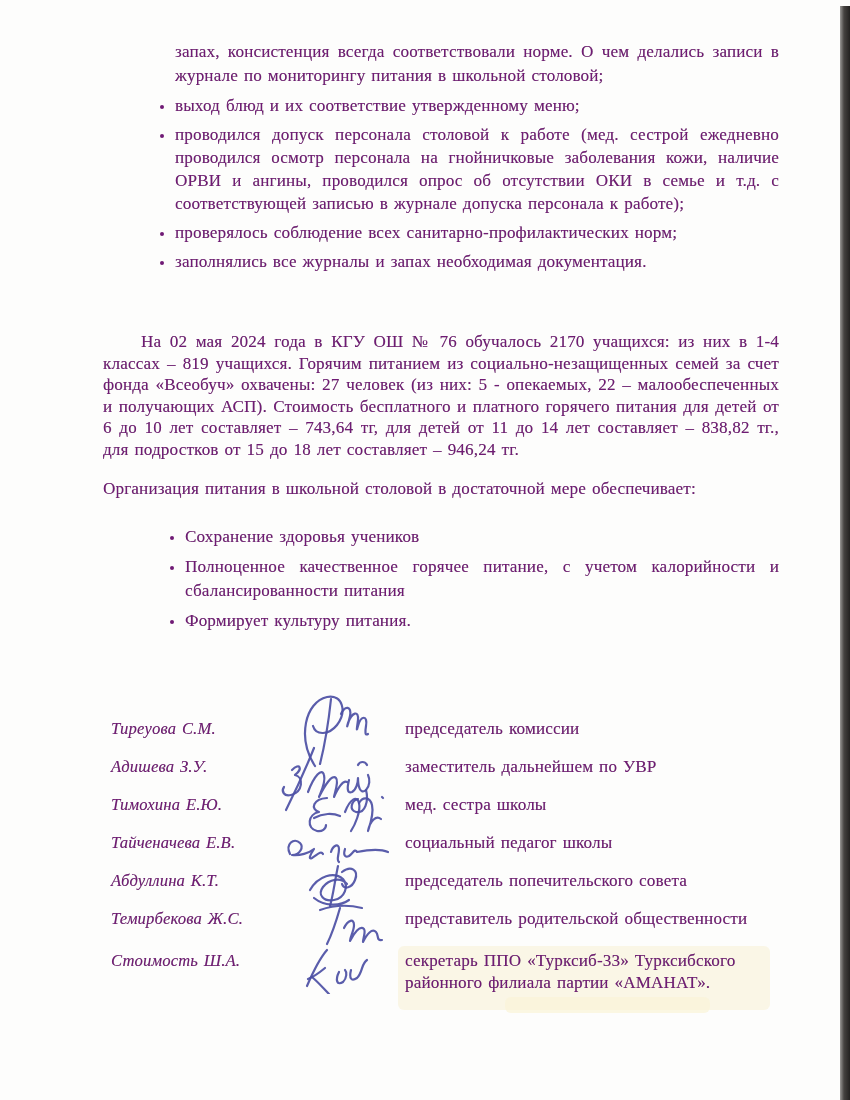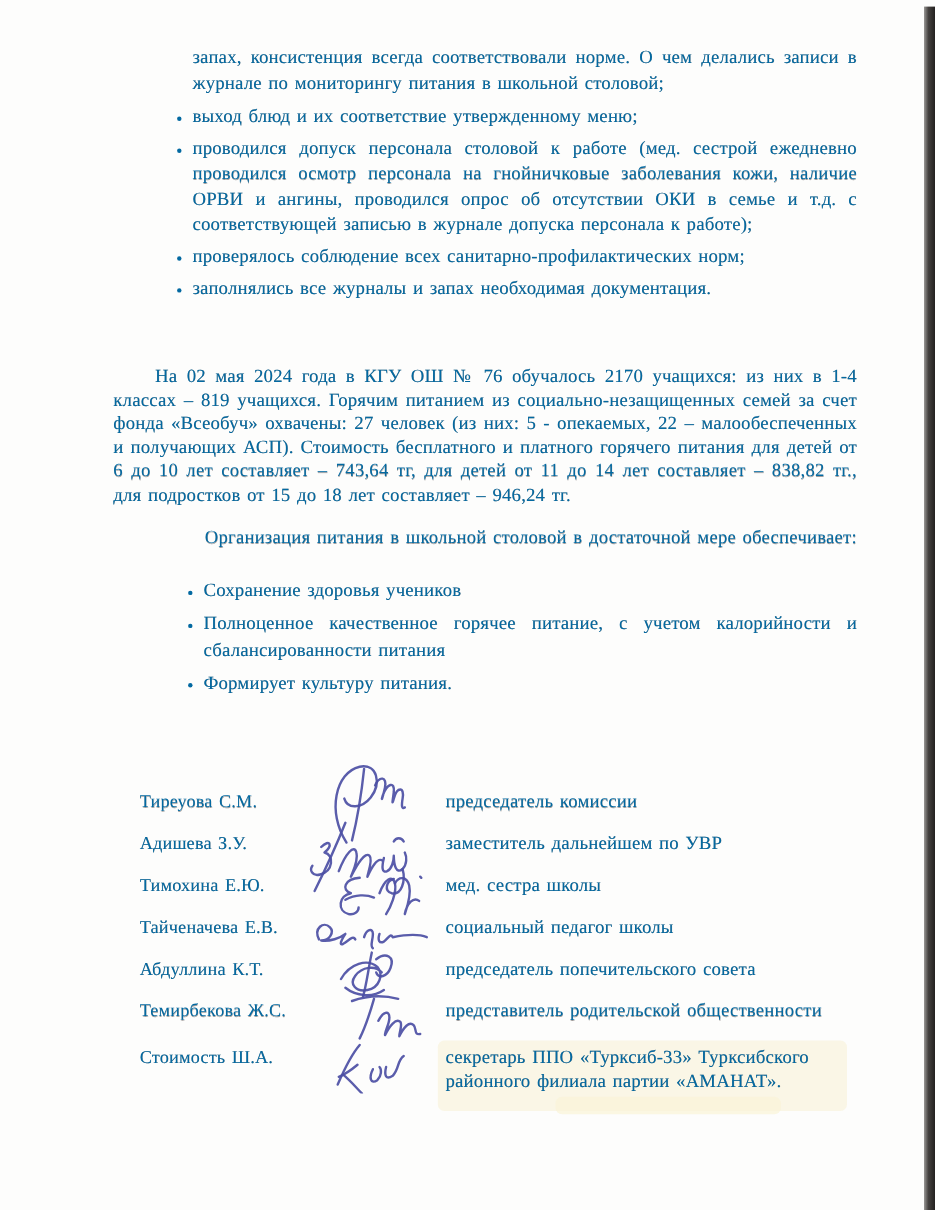--- a/index.html
+++ b/index.html
@@ -3,21 +3,21 @@
 <meta charset="utf-8">
 <style>
   html, body { margin: 0; padding: 0; background: #e8e8e8; }
   .page {
     position: relative;
     width: 850px;
     height: 1100px;
     background: #fdfdfc;
     overflow: hidden;
     font-family: "Liberation Serif", "DejaVu Serif", serif;
-    color: #0369a1;
+    color: #701a75;
   }
   .edge-strip {
     position: absolute;
     right: 0;
     top: 6px;
     width: 10px;
     height: 1094px;
     background: linear-gradient(90deg, #9a9896 0%, #454240 40%, #232120 100%);
   }
   .stain {
@@ -40,21 +40,21 @@
     text-shadow: 0.2px 0.2px 0.35px rgba(87, 80, 78, 0.55);
   }
   .sec { position: absolute; left: 0; right: 0; }
   .sec-a { top: 40px; }
   .sec-b { top: 331px; }
   .sec-c { top: 477px; }
   .sec-d { top: 519px; }
   .sec-e { top: 621px; }
   .sec-f { top: 714px; height: 340px; }
 
-  p { margin: 0; text-align: right; }
+  p { margin: 0; }
   .just { text-align: justify; }
   .cont-para { margin-left: 72px; line-height: 24px; }
   .blist {
     margin: 6px 0 0 0;
     padding: 0 0 0 72px;
     line-height: 23px;
   }
   .blist li {
     text-align: justify;
     margin-bottom: 6px;
@@ -63,23 +63,24 @@
   .blist-2 { padding-left: 82px; line-height: 24px; }
   .blist-2 li { margin-bottom: 6px; }
   .para-report { margin-top: 2px; line-height: 24px; text-indent: 40px; }
   .para-stats { line-height: 21.5px; text-indent: 38px; }
   .para-provides { line-height: 24px; }
   .para-conclusion { line-height: 23px; text-indent: 40px; }
 
   .sig-row { position: absolute; left: 0; width: 100%; line-height: 22px; }
   .sig-name {
     position: absolute;
-    left: 24px;
+    left: 8px;
     top: 4px;
     width: 180px;
+    font-style: italic;
     font-size: 16.5px;
   }
   .sig-title {
     position: absolute;
     left: 302px;
     top: 4px;
     width: 372px;
   }
   .ink {
     position: absolute;

